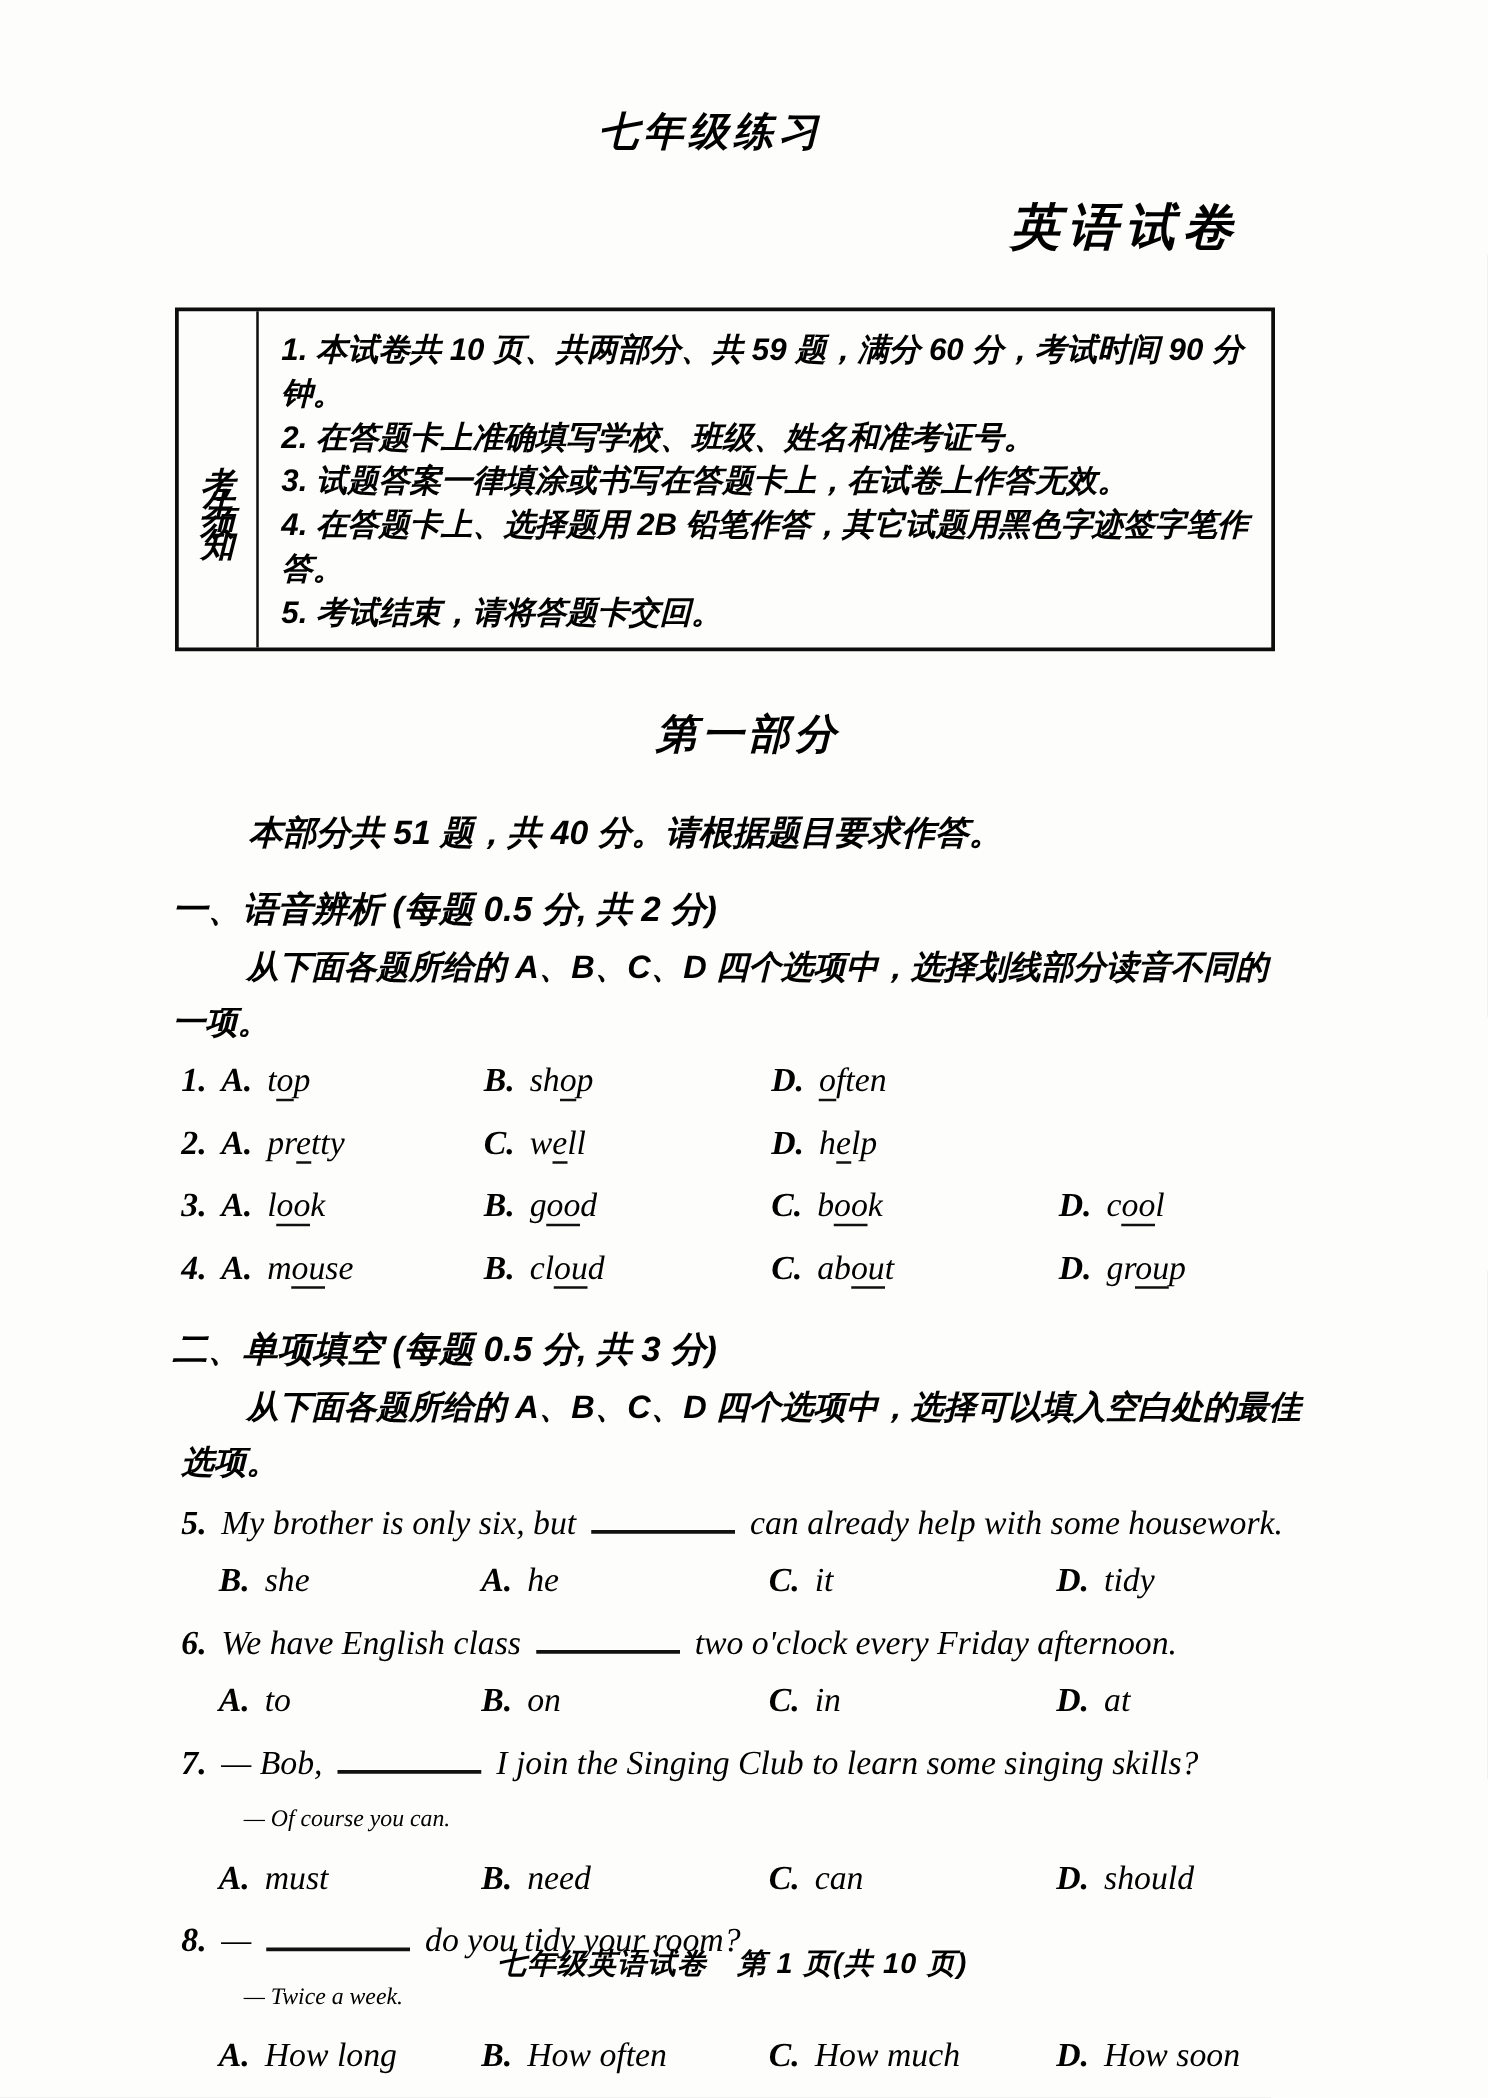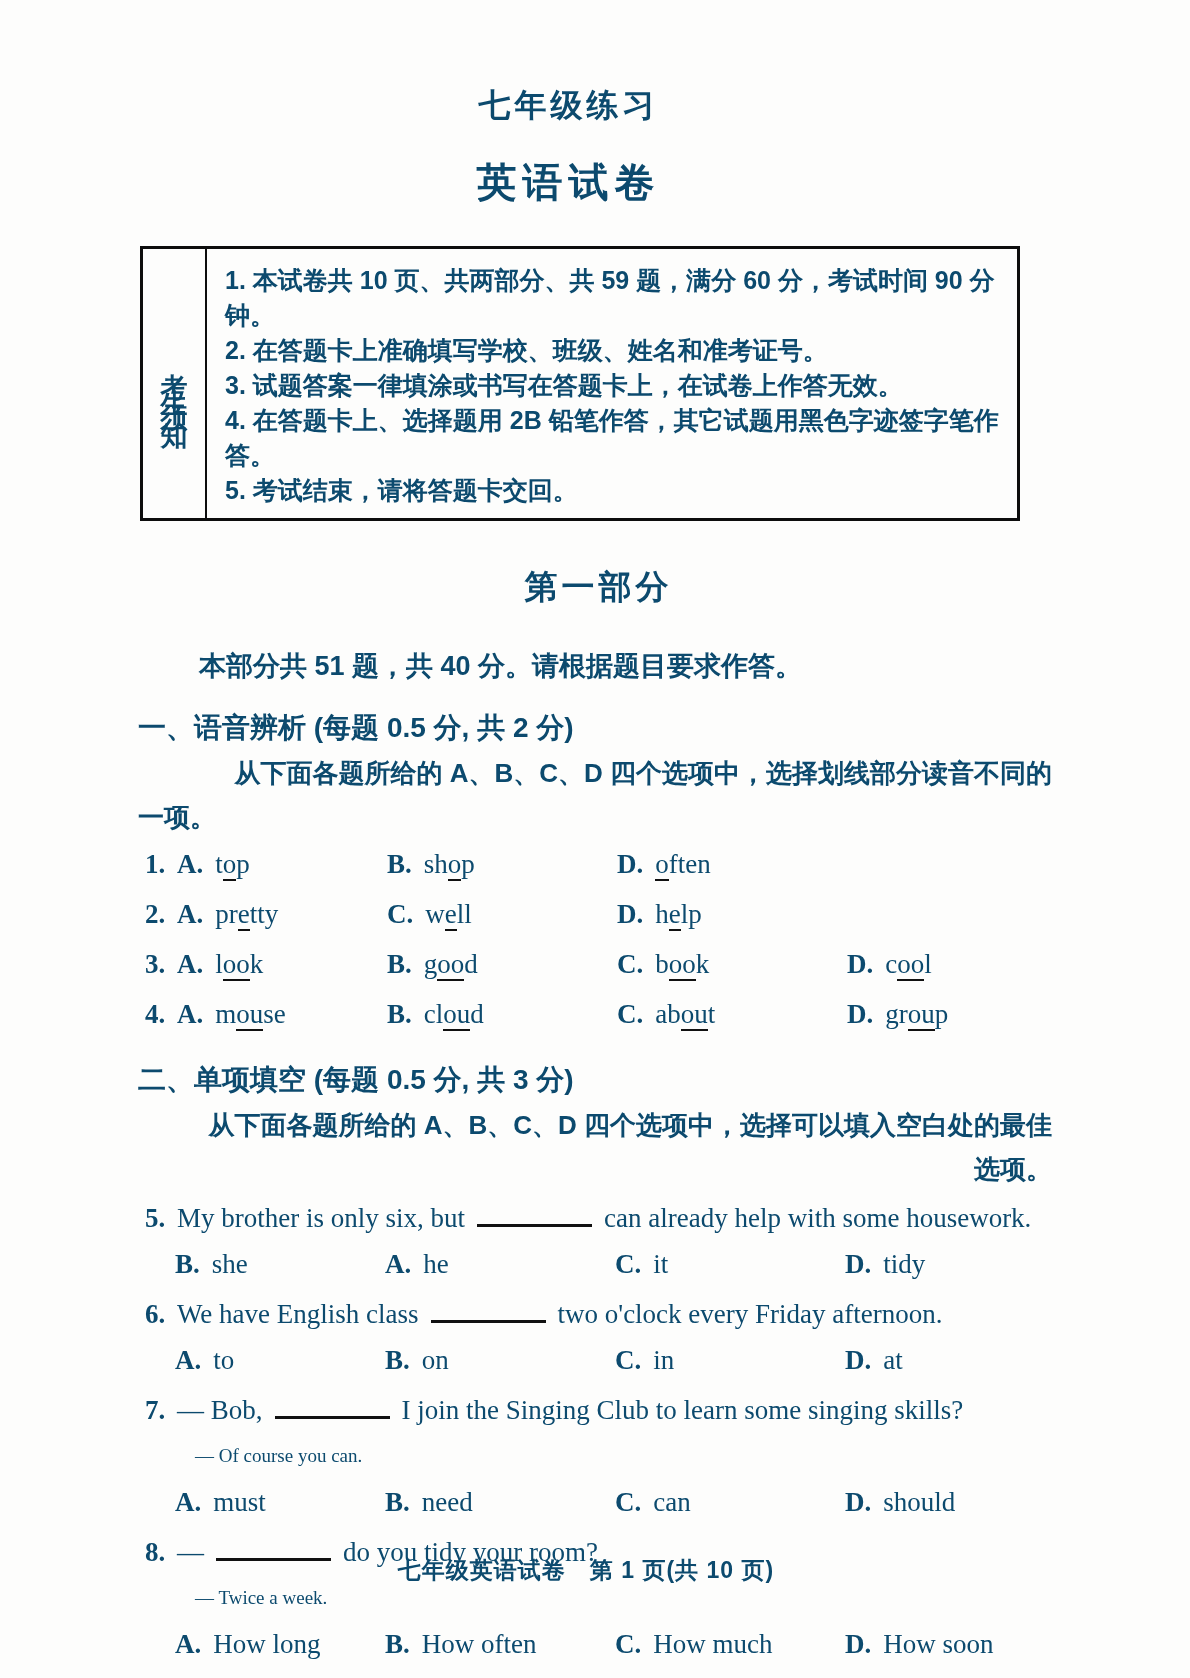--- a/index.html
+++ b/index.html
@@ -1,33 +1,34 @@
 <!DOCTYPE html>
 <html><head>
 <meta charset="utf-8">
 <style>
   html,body{margin:0;padding:0;background:#e8e8e8;}
   .page{
     position:relative;
     width:1190px;height:1678px;
     margin:0 auto;
     background:#fdfdfc;
-    color:#0c4a6e;
+    color:#000000;
     box-sizing:border-box;
     padding:86px 138px 0 145px;
     font-family:"Liberation Sans",sans-serif;
     overflow:hidden;
+    font-style:italic;
   }
   
   .title{
     text-align:center;font-size:32px;font-weight:700;
     letter-spacing:4px;margin:0 60px 0 0;line-height:1.2;
   }
   .subtitle{
-    text-align:center;font-size:40px;font-weight:700;
+    text-align:right;font-size:40px;font-weight:700;
     letter-spacing:6px;margin:34px 60px 0 0;line-height:1.2;
   }
   
   .notice-box{
     margin-top:40px;margin-left:-5px;
     width:880px;min-height:190px;
     border:3px solid #0d0d0d;
     display:flex;align-items:stretch;box-sizing:border-box;
   }
   .notice-label-cell{
@@ -51,21 +52,21 @@
   .part-intro{
     margin:38px 0 0 0;font-size:27px;font-weight:700;
     line-height:42px;text-indent:2em;
   }
   .section-heading{
     margin:18px 0 0 -7px;font-size:28px;font-weight:700;line-height:46px;
   }
   .section-instr{
     margin:0;font-size:26px;font-weight:700;line-height:44px;
   }
-  .indent2{text-indent:2em;text-align:right;}
+  .indent2{text-indent:2em;}
   .no-indent{margin-left:-7px;}
   
   .en{font-family:"Liberation Serif",serif;font-weight:400;}
   .phon-row{display:flex;line-height:50px;font-size:27px;}
   .q-num{flex:0 0 32px;font-family:"Liberation Serif",serif;font-weight:700;}
   .opt-grid{flex:1;display:grid;grid-template-columns:210px 230px 230px auto;}
   .opt-cell{white-space:nowrap;}
   .opt-label{font-family:"Liberation Serif",serif;font-weight:700;margin-right:12px;}
   .word,.opt-text{font-family:"Liberation Serif",serif;}
   .ul{border-bottom:2px solid #111;}

